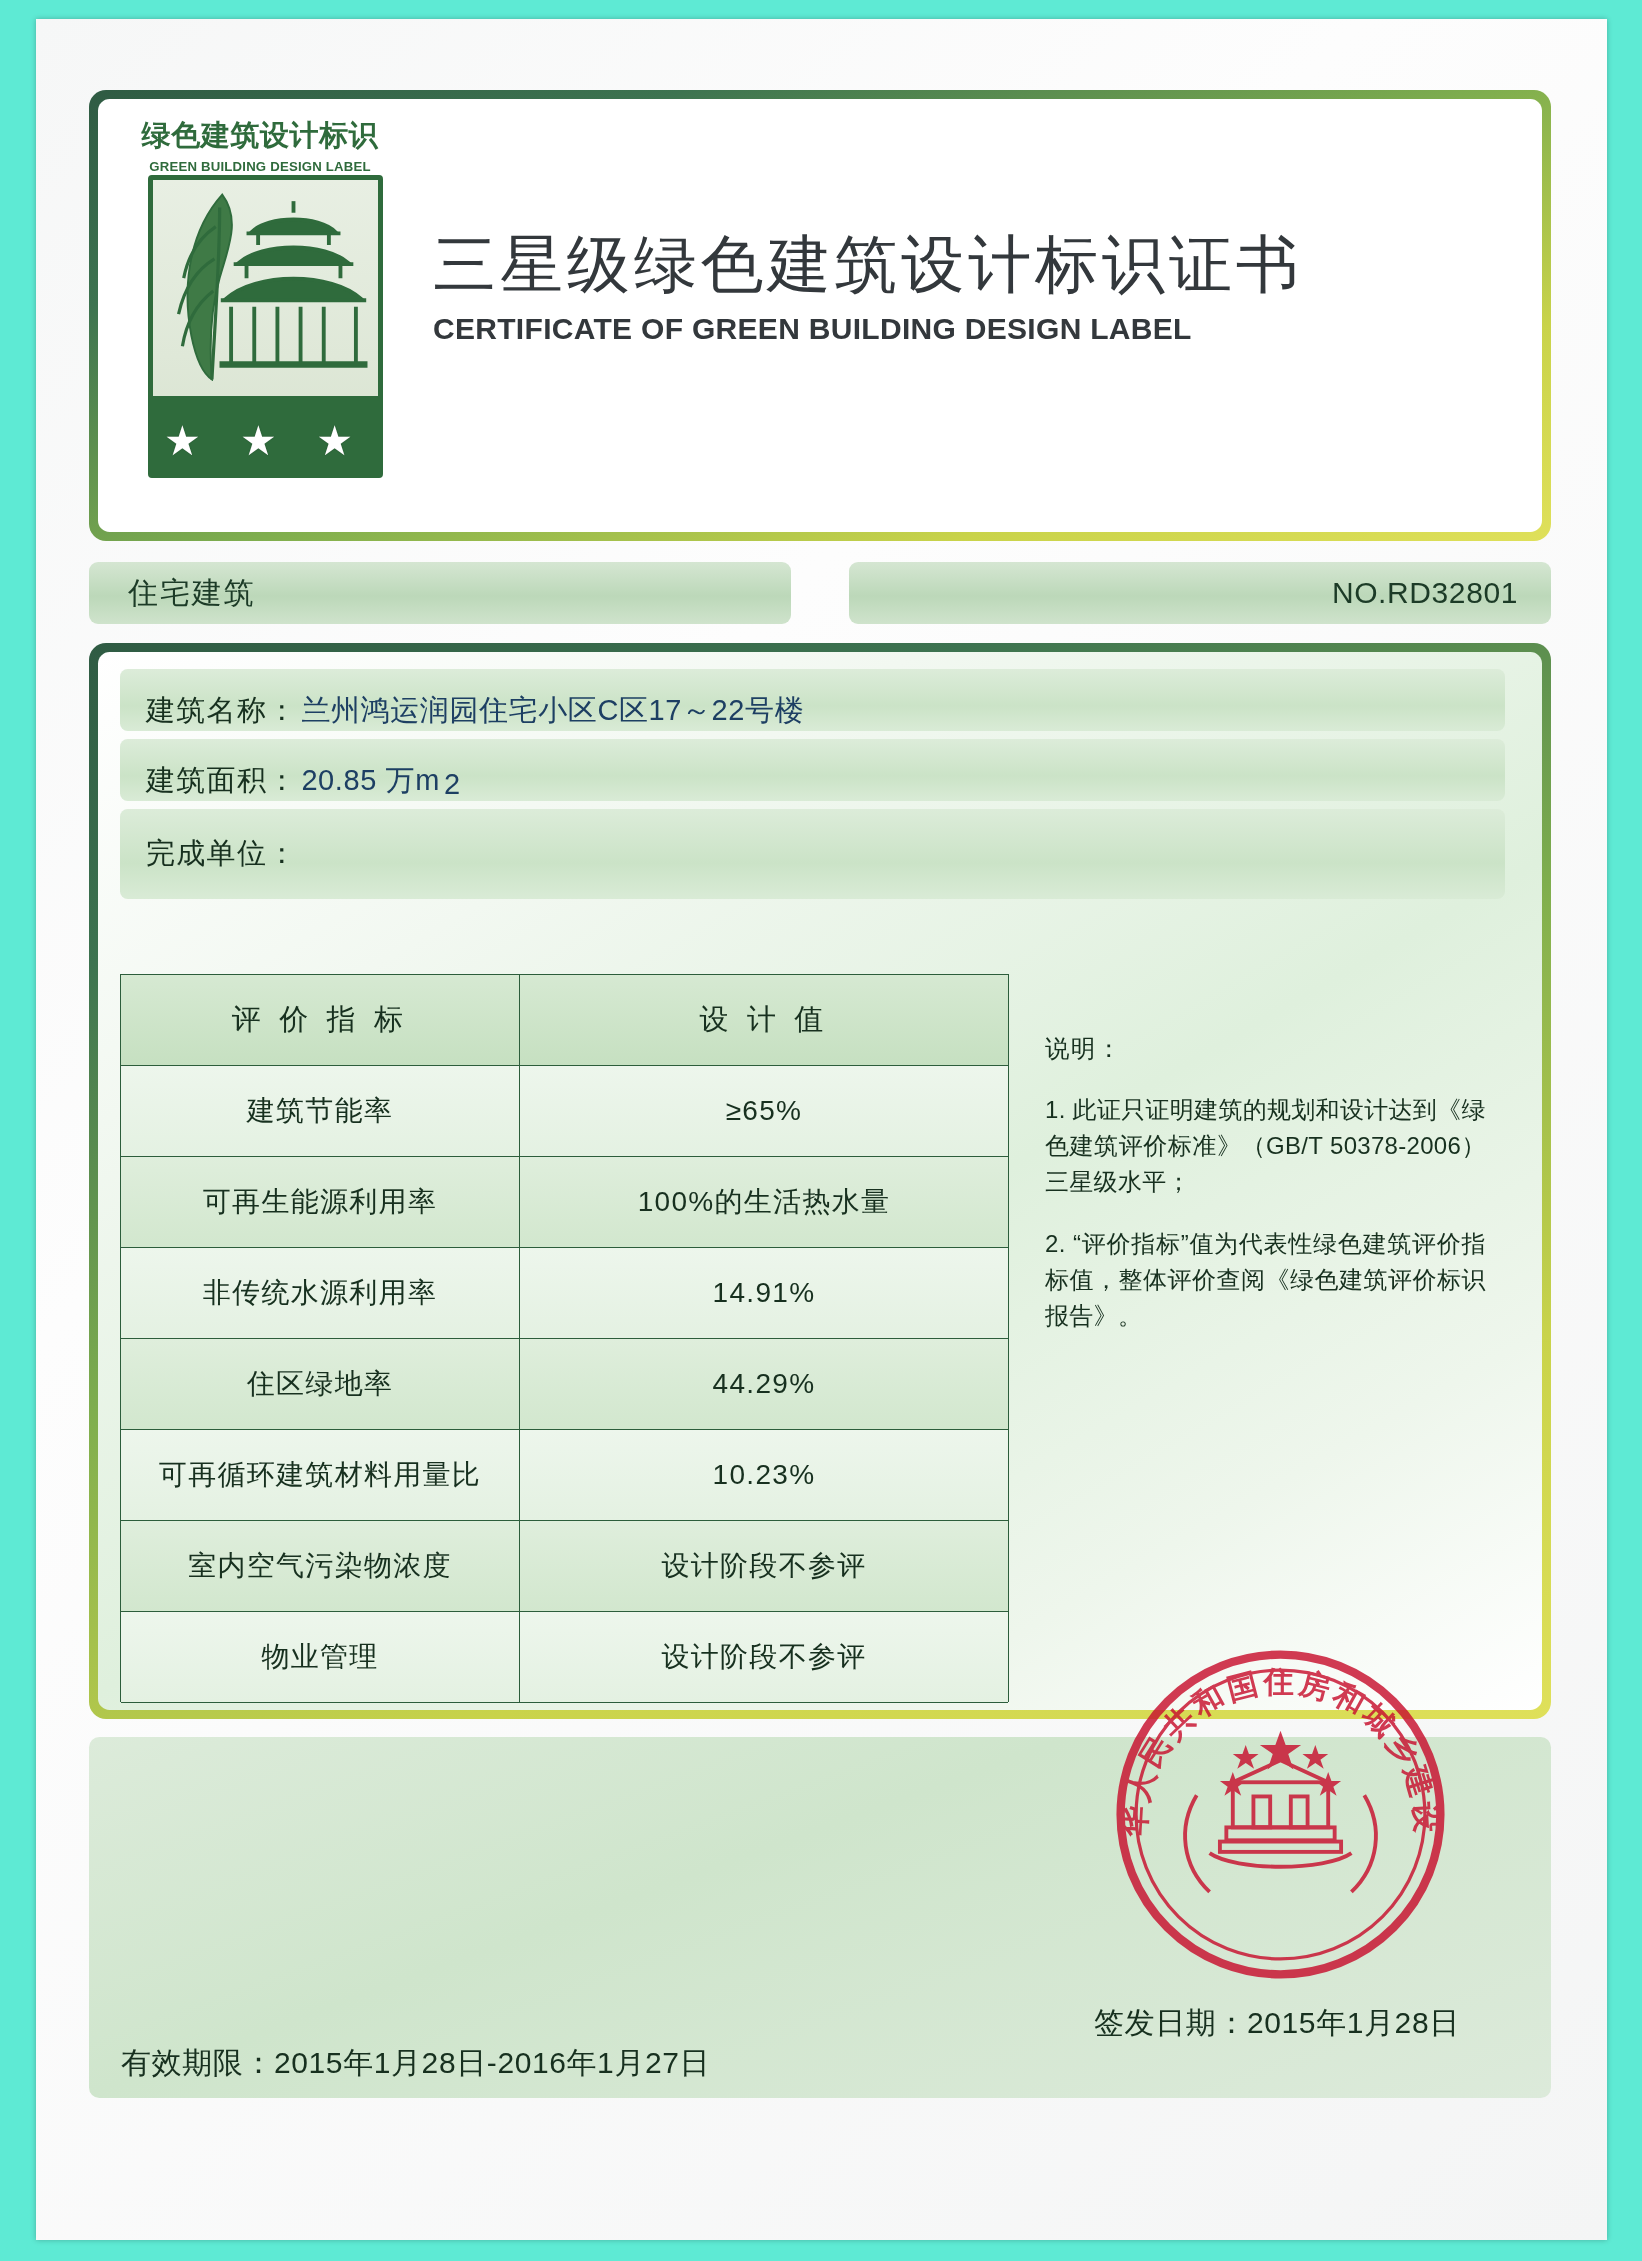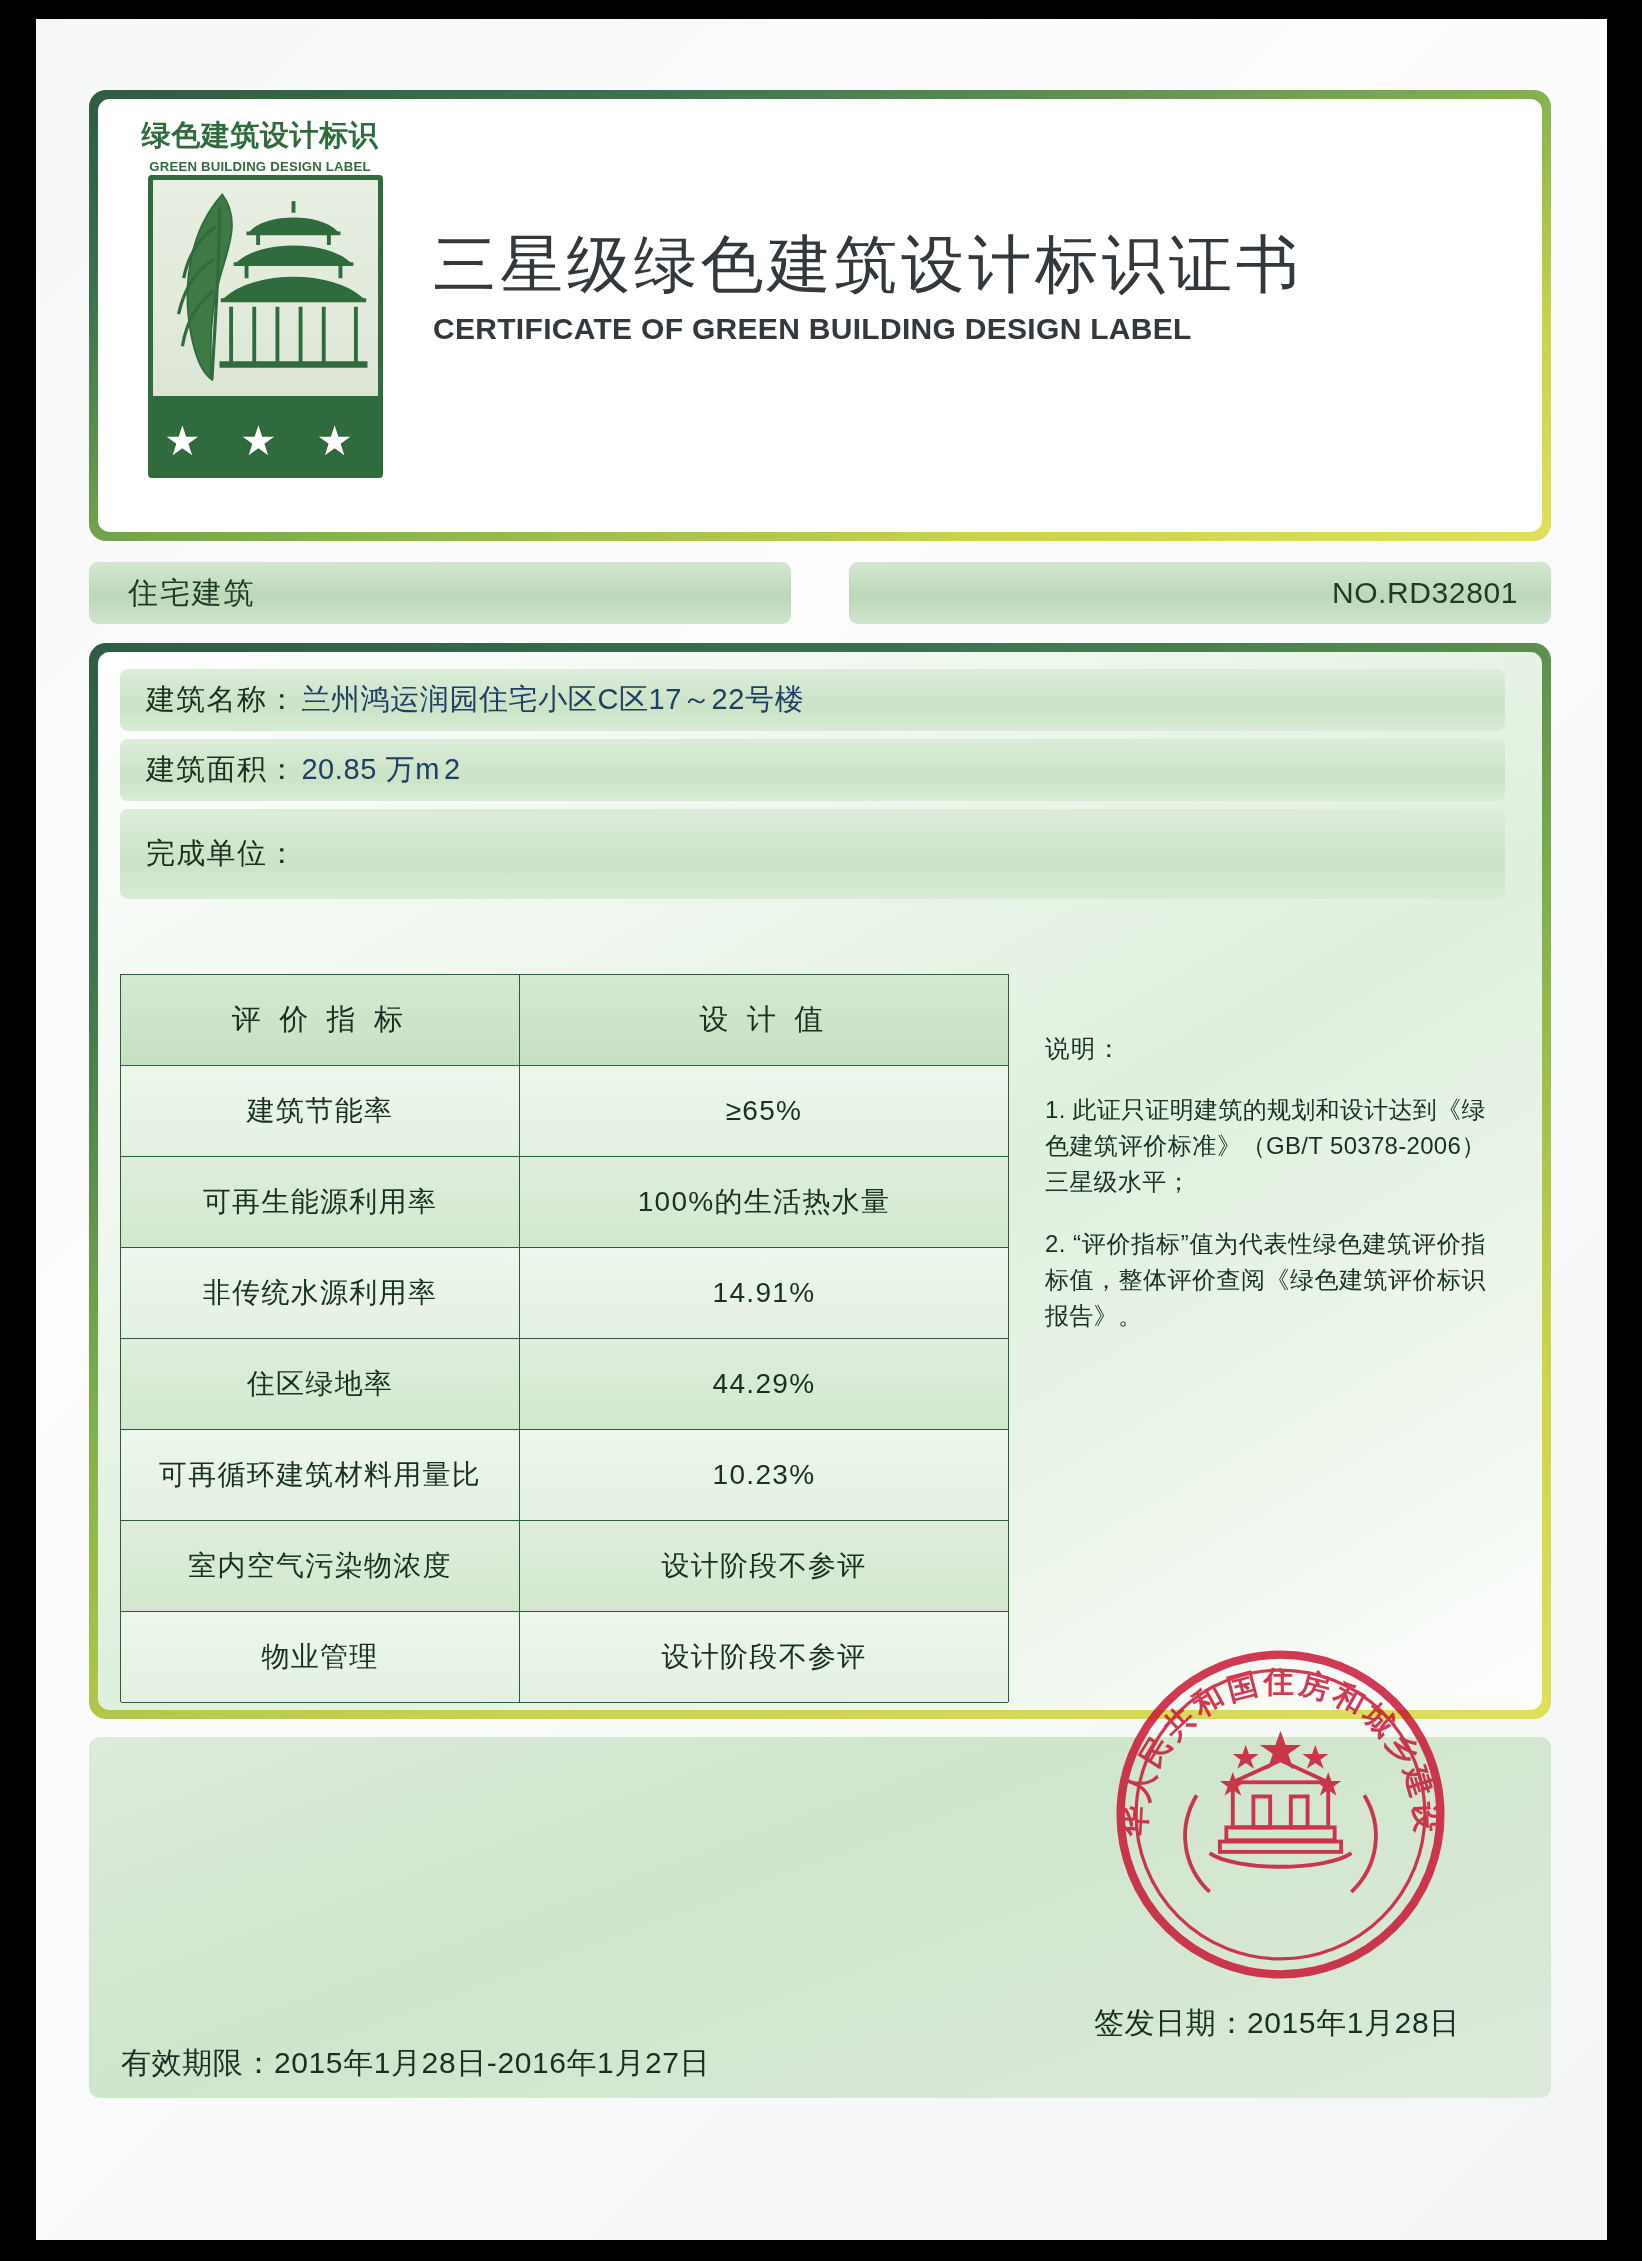--- a/index.html
+++ b/index.html
@@ -12,21 +12,21 @@
     height: 2261px;
     font-family: "Liberation Sans", sans-serif;
     -webkit-font-smoothing: antialiased;
   }
 
   
   .page {
     position: relative;
     width: 1643px;
     height: 2261px;
-    background: #000000;
+    background: #5eead4;
     overflow: hidden;
   }
   .paper {
     position: absolute;
     left: 36px;
     top: 19.3px;
     width: 1571px;
     height: 2221px;
     background: linear-gradient(135deg,#f6f7f7 0%, #fdfdfd 35%, #f4f5f5 100%);
     box-shadow: 0 0 5.2px rgba(0,0,0,0.25);
@@ -224,21 +224,21 @@
     top: 17px;
     width: 1385px;
   }
   .info-row {
     position: relative;
     min-height: 62px;
     border-radius: 7.7px;
     background: linear-gradient(180deg,#dcecd9 0%,#cbe3c7 60%,#d9ebd6 100%);
     margin-bottom: 7.7px;
     display: flex;
-    align-items: center;
+    align-items: flex-end;
     padding: 0 26px;
     box-sizing: border-box;
   }
   .info-row.tall {
     min-height: 90px;
     align-items: center;
   }
   .info-key {
     font-size: 29px;
     color: #17301f;

